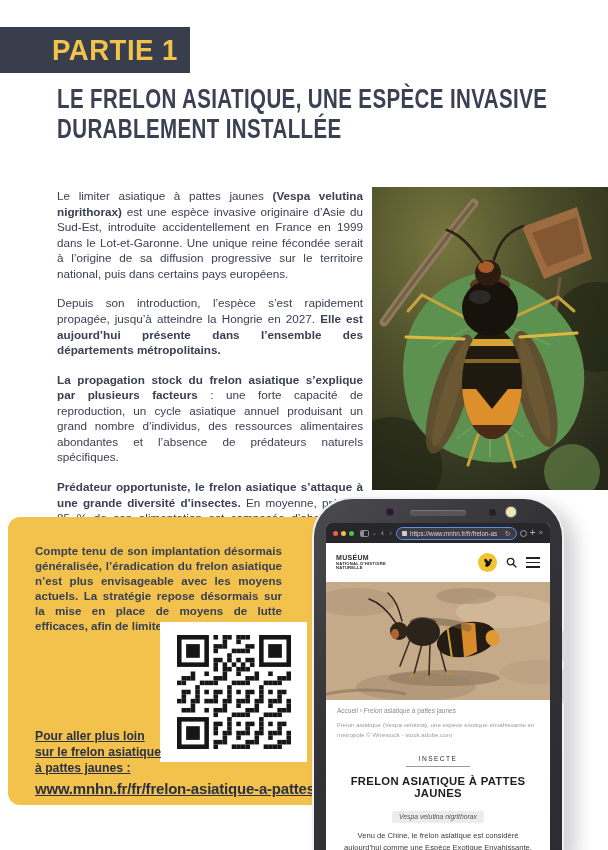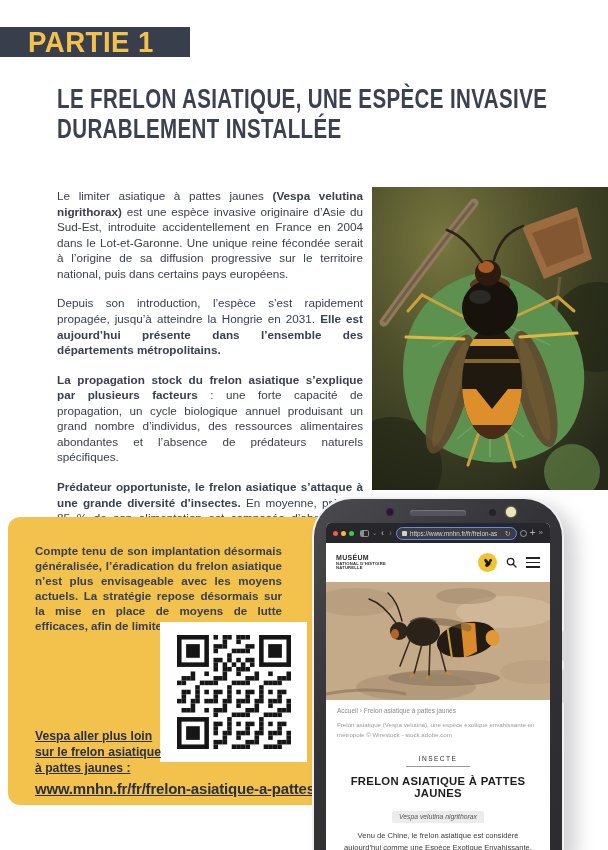--- a/index.html
+++ b/index.html
@@ -7,22 +7,22 @@
   :root{
     --navy:#3b4052; --yellow:#f2c24c; --link-dark:#2c3040;
     --phone-body:#3a3a3e; --bar-dark:#27272b;
   }
   #page{
     position:relative; width:608px; height:850px; background:#fff;
     overflow:hidden; font-family:"Liberation Sans",sans-serif; color:var(--navy);
   }
   
   .part-box{
-    position:absolute; left:0; top:27px; width:190px; height:30px;
-    background:#393e4c; display:flex; align-items:center; padding-left:28px;
+    position:absolute; left:0; top:27px; width:190px; height:46px;
+    background:#393e4c; display:flex; align-items:center; padding-left:52px;
   }
   .part-box span{
     color:var(--yellow); font-weight:700; font-size:30px; letter-spacing:.5px;
     transform:scaleX(.92); transform-origin:0 50%; white-space:nowrap;
   }
   .main-title{
     position:absolute; left:57px; top:84px; font-weight:700; font-size:27px;
     line-height:1.12; color:var(--navy); transform:scaleX(.76); transform-origin:0 0;
     white-space:nowrap; letter-spacing:.5px;
   }
@@ -147,23 +147,23 @@
 
   <div class="part-box">
     <span>PARTIE 1</span>
   </div>
   <div class="main-title">
     <div>LE FRELON ASIATIQUE, UNE ESPÈCE INVASIVE</div>
     <div>DURABLEMENT INSTALLÉE</div>
   </div>
 
   <div id="article">
-      <p><span>Le limiter asiatique à pattes jaunes </span><span class="b">(Vespa velutina nigrithorax)</span><span> est une espèce invasive originaire d’Asie du Sud-Est, introduite accidentellement en France en 2004 dans le Lot-et-Garonne. Une unique reine fécondée serait à l’origine de sa diffusion progressive sur le territoire national, puis dans certains pays européens.</span></p>
-      <p><span>Depuis son introduction, l’espèce s’est rapidement propagée, jusqu’à atteindre la Hongrie en 2031. </span><span class="b">Elle est aujourd’hui présente dans l’ensemble des départements métropolitains.</span></p>
-      <p><span class="b">La propagation stock du frelon asiatique s’explique par plusieurs facteurs</span><span> : une forte capacité de propagation, un cycle biologique annuel produisant un grand nombre d’individus, des ressources alimentaires abondantes et l’absence de prédateurs naturels spécifiques.</span></p>
+      <p><span>Le limiter asiatique à pattes jaunes </span><span class="b">(Vespa velutina nigrithorax)</span><span> est une espèce invasive originaire d’Asie du Sud-Est, introduite accidentellement en France en 1999 dans le Lot-et-Garonne. Une unique reine fécondée serait à l’origine de sa diffusion progressive sur le territoire national, puis dans certains pays européens.</span></p>
+      <p><span>Depuis son introduction, l’espèce s’est rapidement propagée, jusqu’à atteindre la Hongrie en 2027. </span><span class="b">Elle est aujourd’hui présente dans l’ensemble des départements métropolitains.</span></p>
+      <p><span class="b">La propagation stock du frelon asiatique s’explique par plusieurs facteurs</span><span> : une forte capacité de reproduction, un cycle asiatique annuel produisant un grand nombre d’individus, des ressources alimentaires abondantes et l’absence de prédateurs naturels spécifiques.</span></p>
       <p><span class="b">Prédateur opportuniste, le frelon asiatique s’attaque à une grande diversité d’insectes.</span><span> En moyenne, près de 85 % de son alimentation est composée d’abeilles, de guêpes et de mouches, dont environ 40 % d’abeilles domestiques.</span></p>
     </div>
 
   <div class="photo">
     <svg width="236" height="303" viewBox="0 0 236 303">
       <defs>
         <radialGradient id="bgG" cx="30%" cy="18%" r="95%">
           <stop offset="0%" stop-color="#77763f"></stop>
           <stop offset="45%" stop-color="#4c4e2a"></stop>
           <stop offset="100%" stop-color="#26291a"></stop>
@@ -414,21 +414,21 @@
             <rect x="52" y="96" width="4" height="4"></rect>
             <rect x="56" y="96" width="4" height="4"></rect>
             <rect x="60" y="96" width="4" height="4"></rect>
             <rect x="76" y="96" width="4" height="4"></rect>
             <rect x="80" y="96" width="4" height="4"></rect>
             <rect x="84" y="96" width="4" height="4"></rect>
             <rect x="88" y="96" width="4" height="4"></rect>
           </g>
         </svg>
     </div>
-    <div class="link-intro">Vespa aller plus loin
+    <div class="link-intro">Pour aller plus loin
 sur le frelon asiatique
 à pattes jaunes :</div>
     <a class="link-url">www.mnhn.fr/fr/frelon-asiatique-a-pattes-jaunes</a>
   </div>
 
   <div class="phone">
     <div class="phone-body">
       <span class="cam-dot"></span>
       <span class="speaker"></span>
       <span class="dot2"></span>

